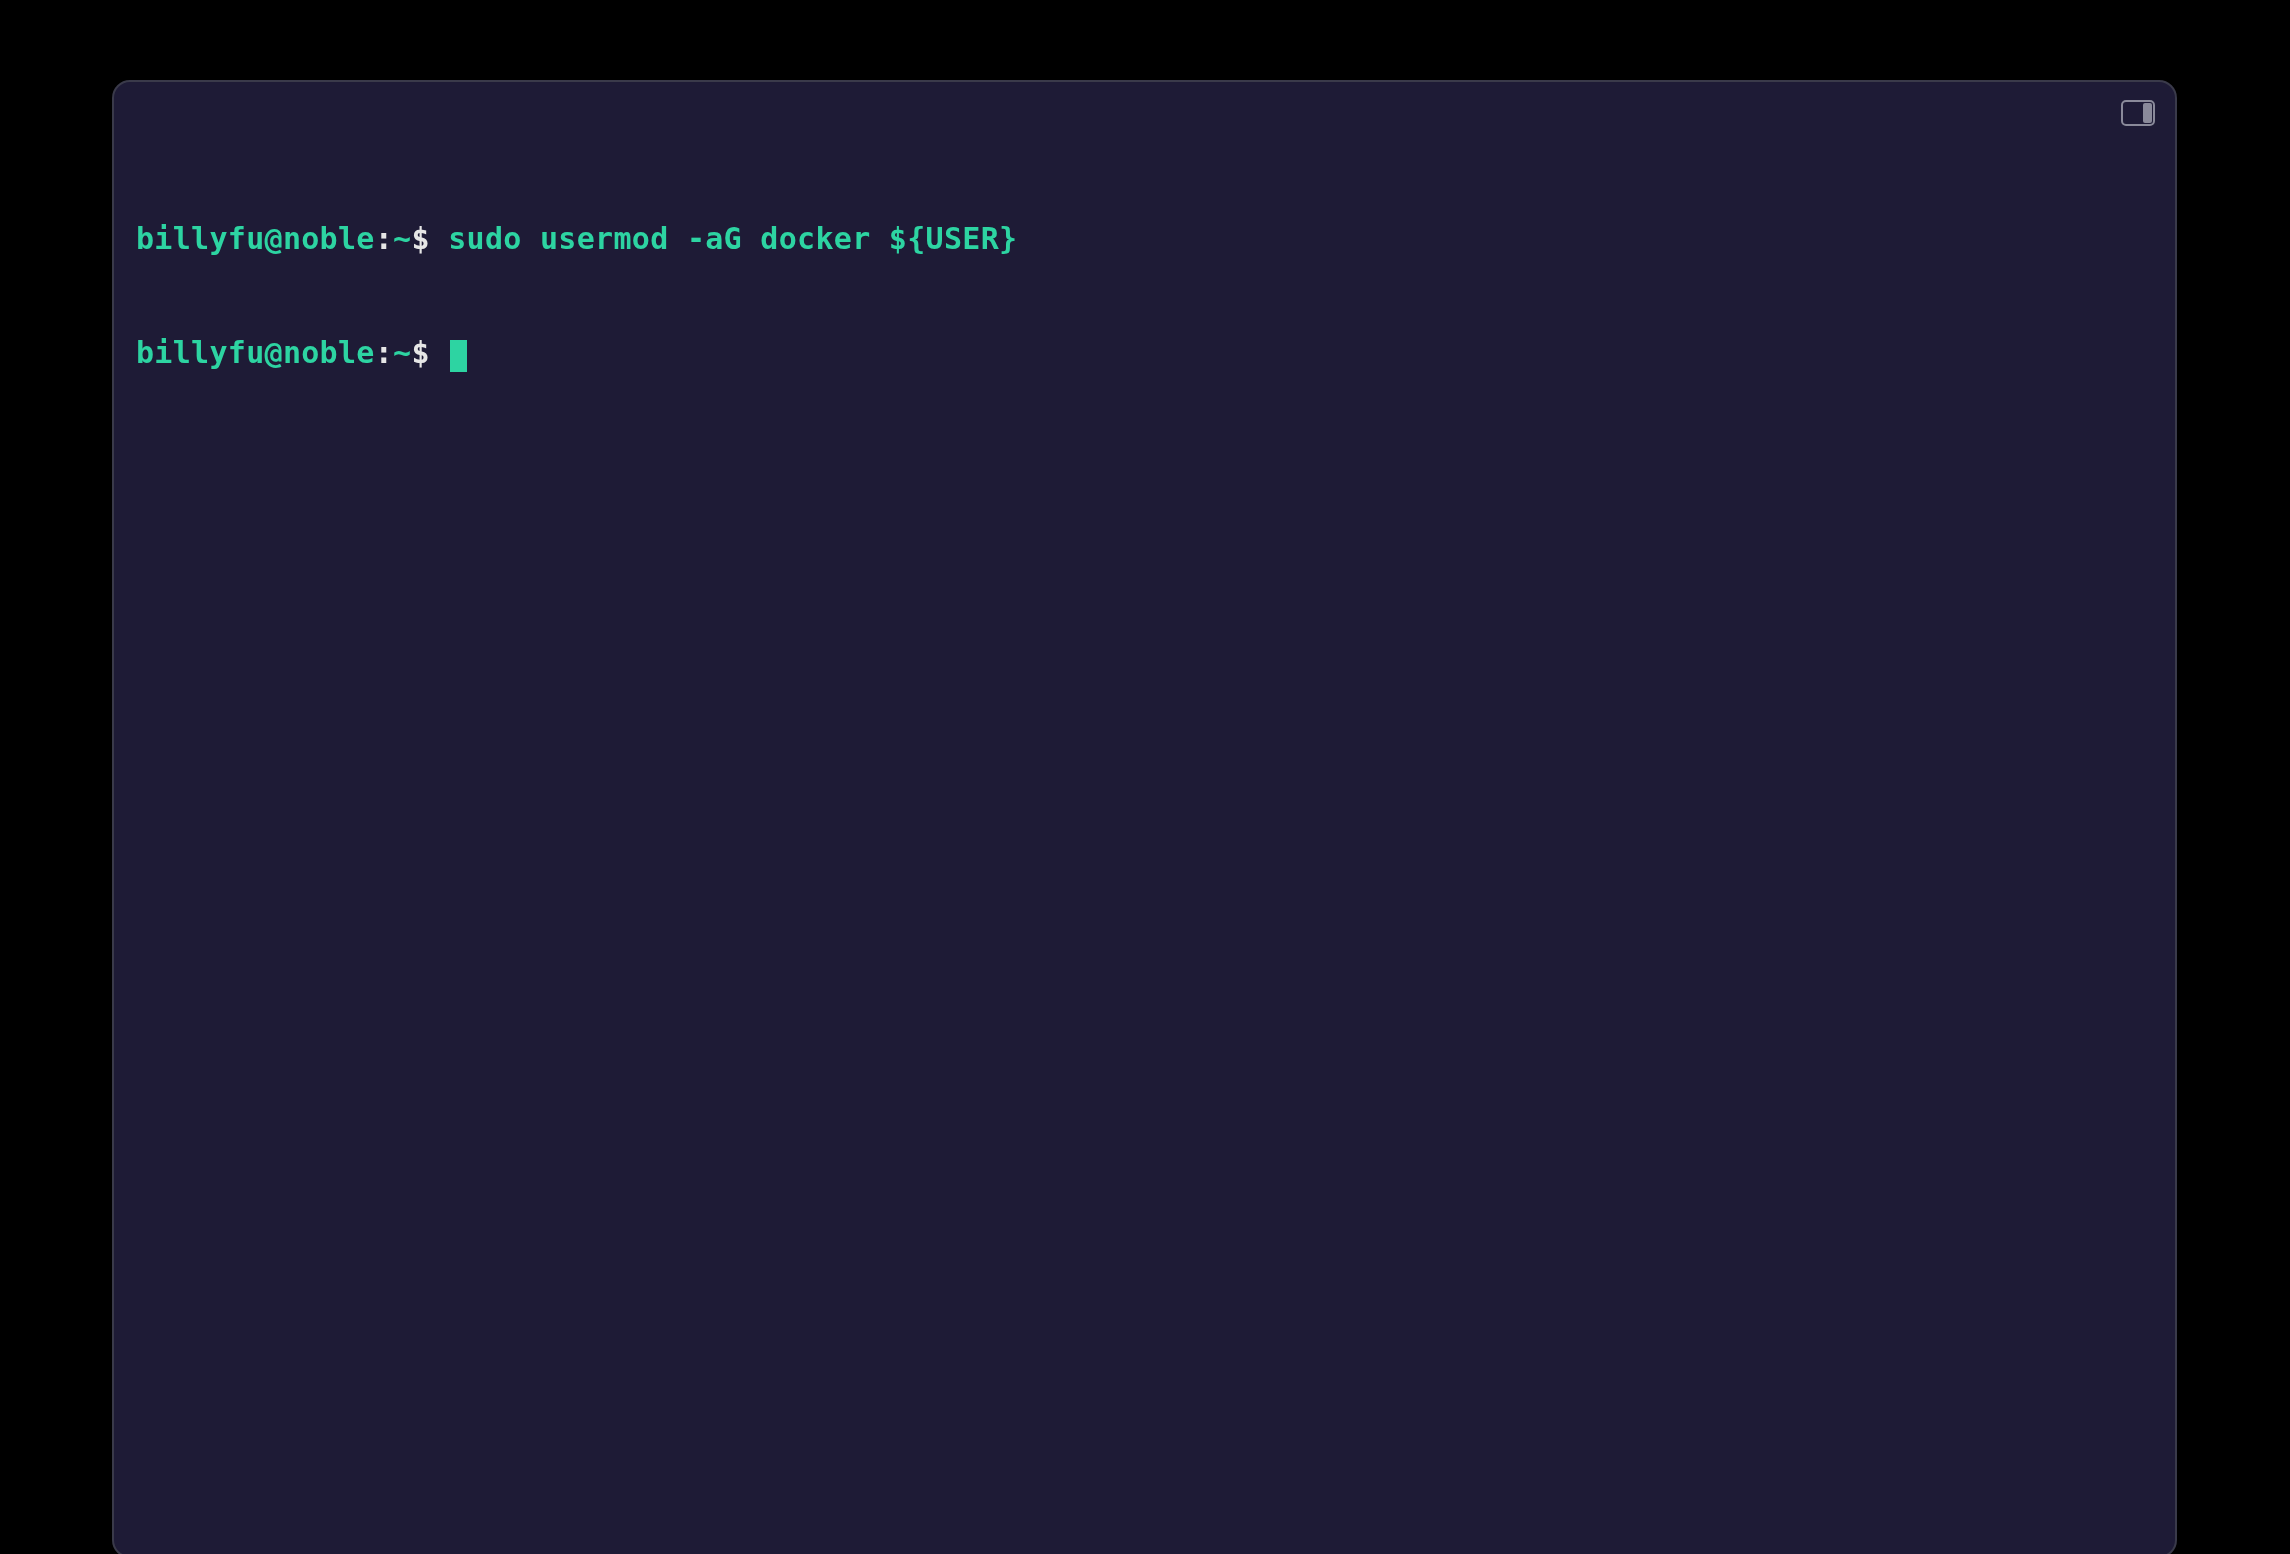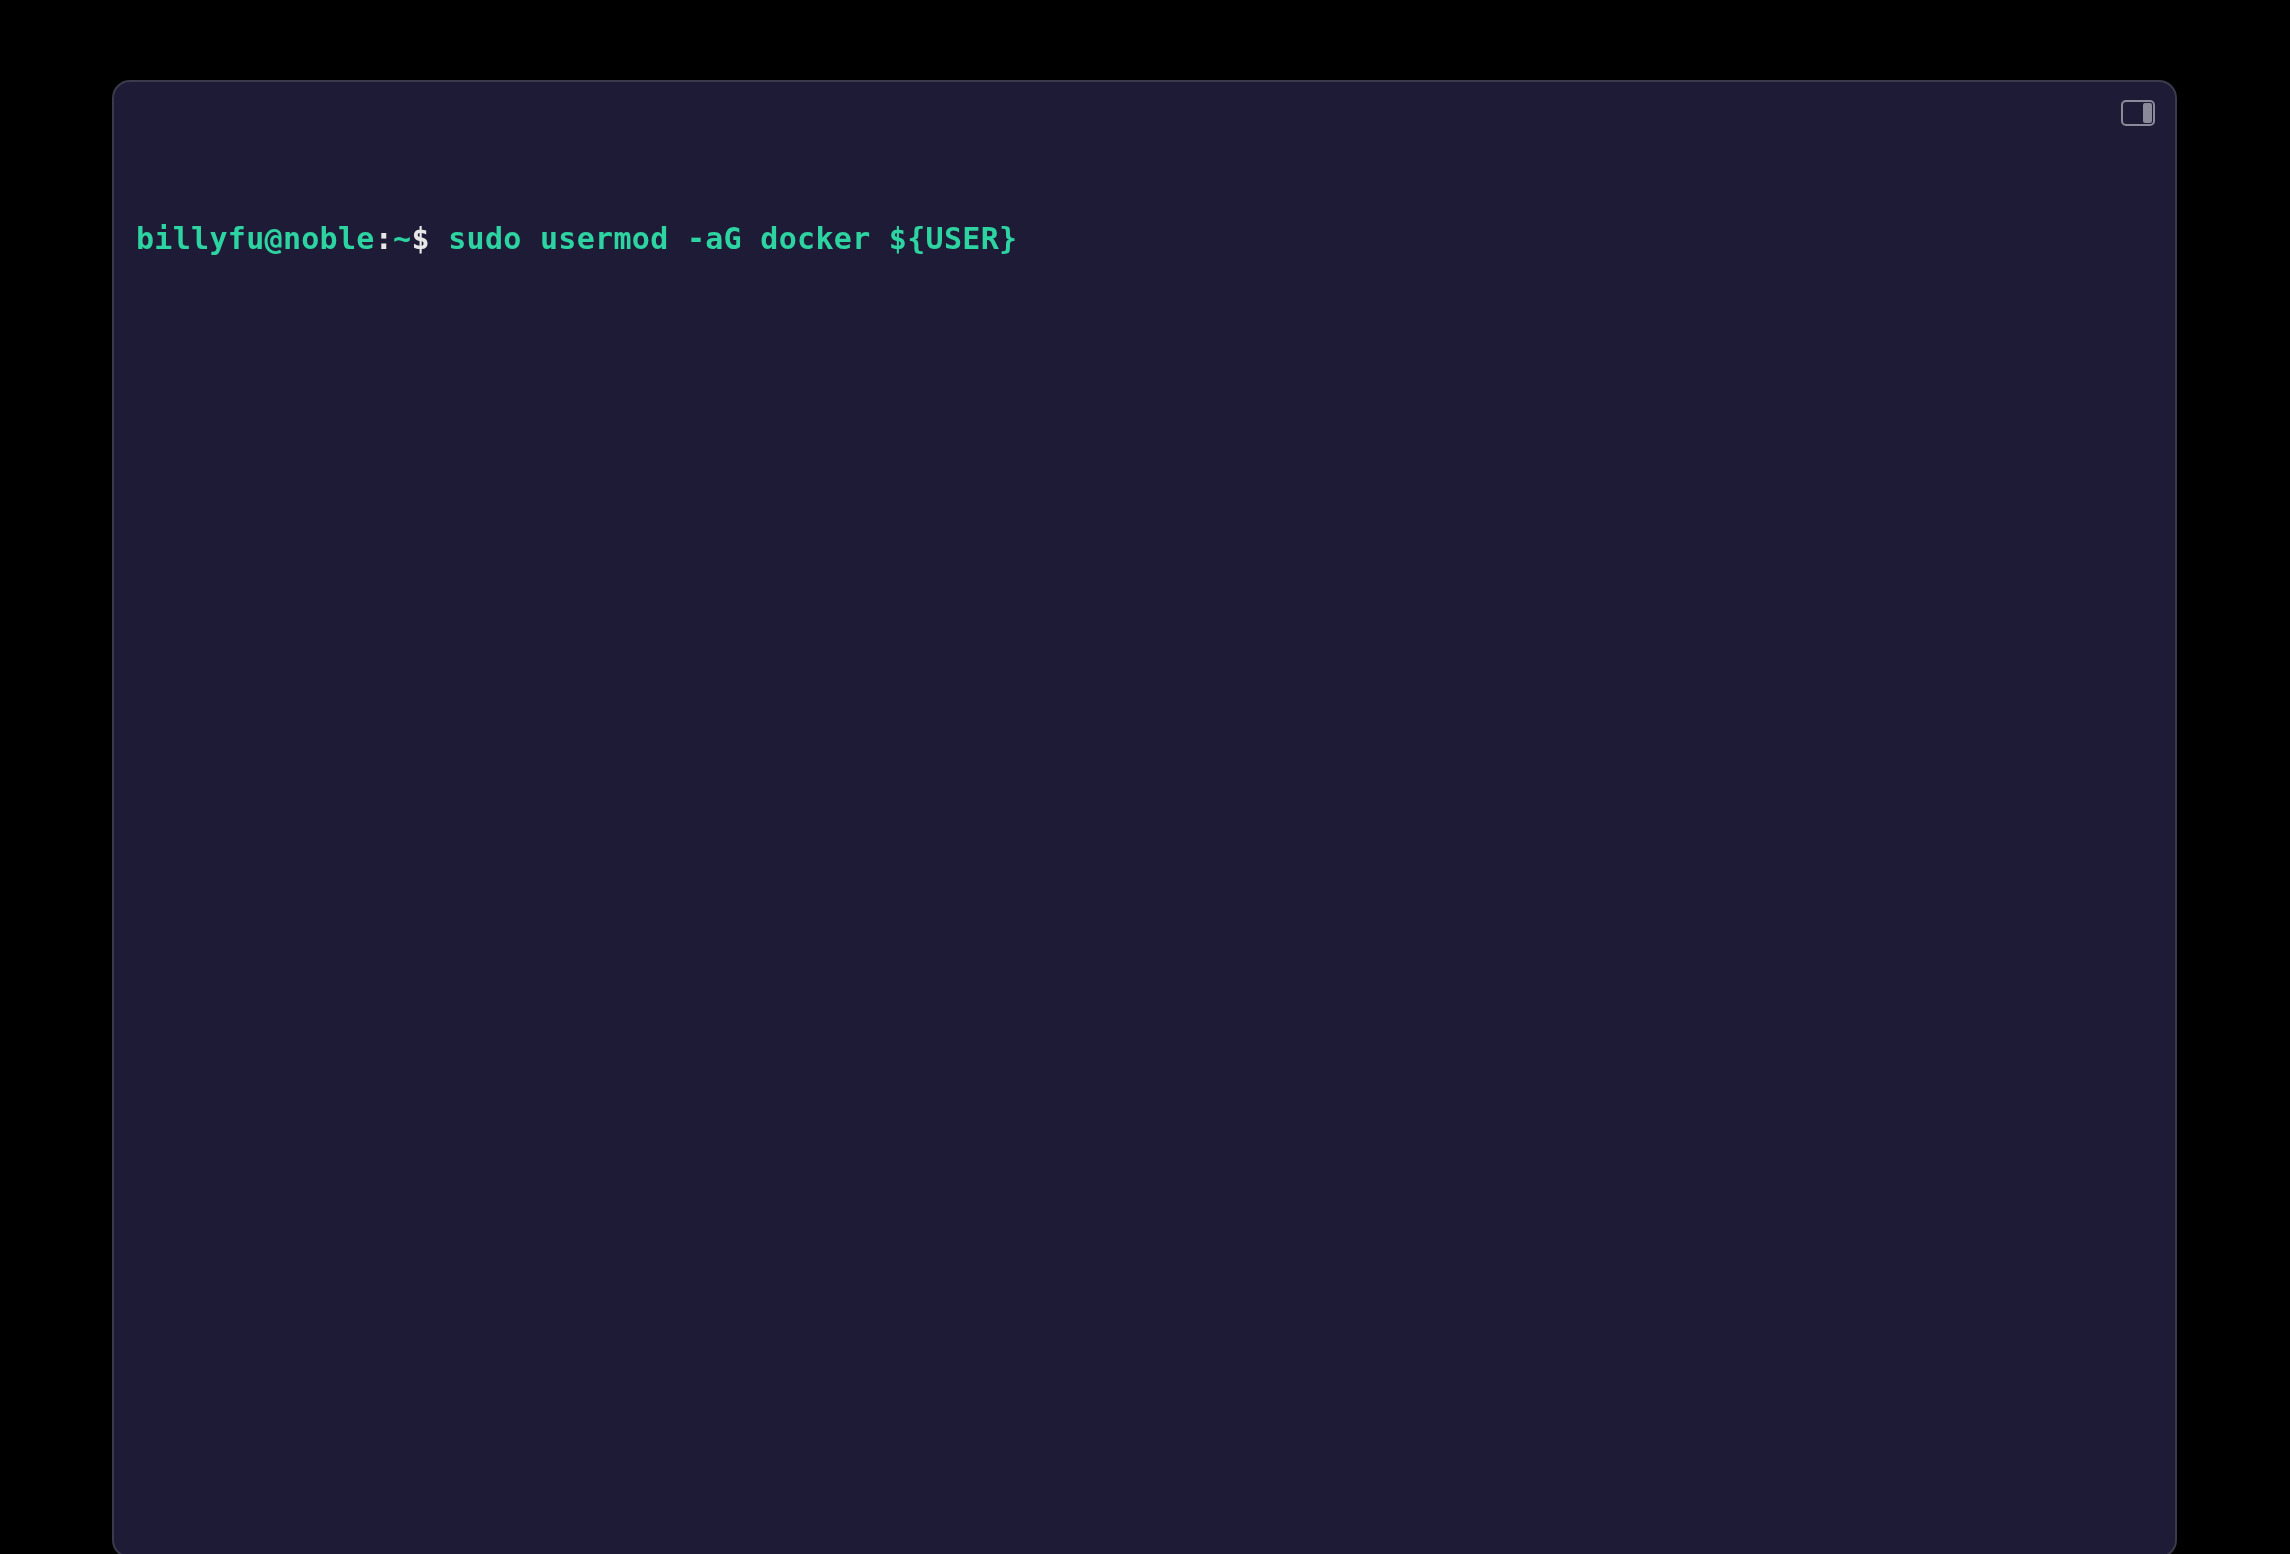--- a/index.html
+++ b/index.html
@@ -97,15 +97,16 @@
 
   <div class="panel-toggle-icon">
     <svg viewBox="0 0 34 26" fill="none" xmlns="http://www.w3.org/2000/svg">
       <rect x="1" y="1" width="32" height="24" rx="4" stroke="#8a8a9a" stroke-width="2" fill="none"></rect>
       <rect x="22" y="3" width="9" height="20" rx="2" fill="#8a8a9a"></rect>
     </svg>
   </div>
 
   <div class="terminal-content">
     <div class="terminal-line"><span class="user-host">billyfu@noble</span><span class="separator">:</span><span class="path">~</span><span class="dollar">$</span><span class="command"> sudo usermod -aG docker ${USER}</span></div>
+    <div class="terminal-line"><span class="user-host">billyfu@noble</span><span class="separator">:</span><span class="path">~</span><span class="dollar">$</span><span class="command"> </span><span class="cursor"></span></div>
   </div>
 
 </div>
 
 </body></html>

